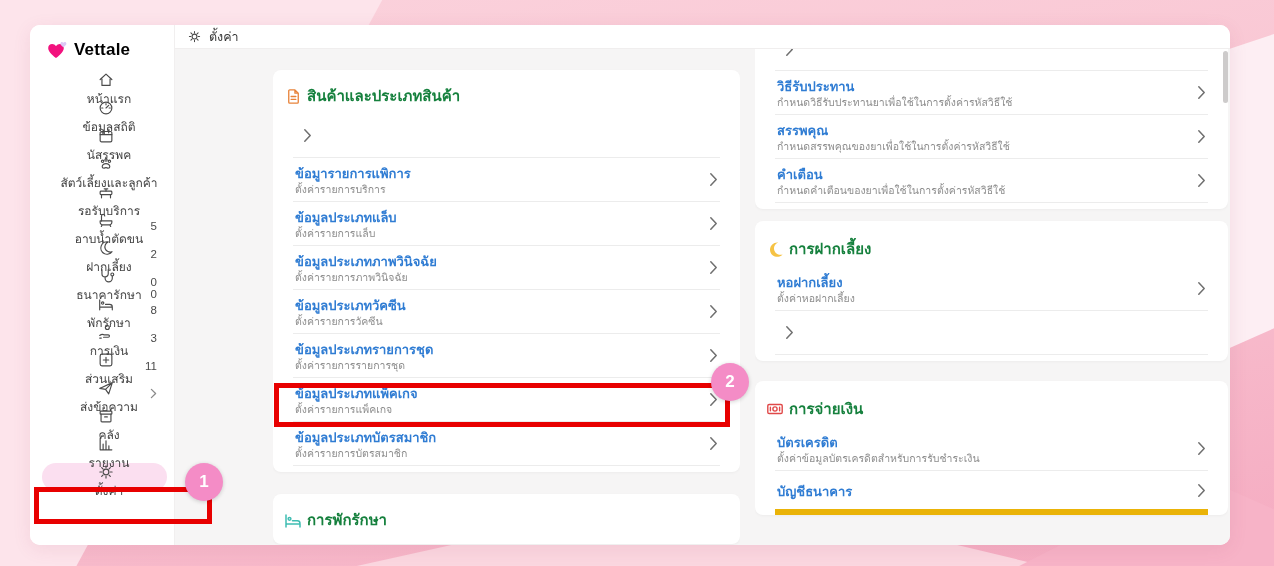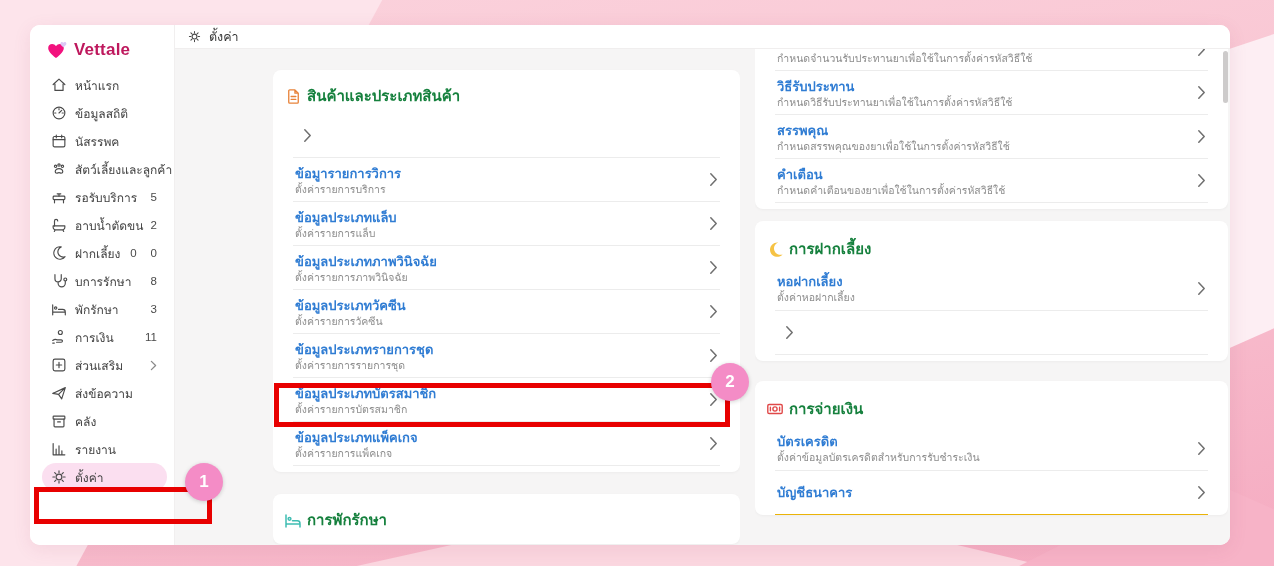--- a/index.html
+++ b/index.html
@@ -19,51 +19,51 @@
   .poly4{ background:#f7b3c7; clip-path:polygon(80% 100%,94% 84%,100% 90%,100% 100%); }
 
   
   .app{ position:absolute; left:30px; top:25px; width:1200px; height:520px;
     background:#fff; border-radius:10px; overflow:hidden; display:flex;
     box-shadow:0 4px 18px rgba(160,60,95,.10); }
 
   
   .sidebar{ width:145px; flex:0 0 145px; background:#fff; border-right:1px solid #f1efef; padding-top:10px; }
   .logo{ display:flex; align-items:center; gap:4px; padding:4px 0 10px 16px; }
-  .logo-text{ font-size:17px; font-weight:600; color:#be185d; letter-spacing:.2px; }
+  .logo-text{ font-size:17px; font-weight:600; color:#000000; letter-spacing:.2px; }
   .side-item{ display:flex; align-items:center; height:28px; margin:0 7px 0 12px;
-    padding:0 6px 0 8px; border-radius:16px; cursor:pointer; }
+    padding:0 6px 0 8px; border-radius:16px; cursor:pointer;flex-direction:column; }
   .side-item.active{ background:var(--sel-pink); }
   .sicon{ width:18px; height:18px; display:inline-flex; align-items:center; justify-content:center; flex:0 0 18px; }
   .slabel{ font-size:12px; color:#3f3f3f; margin-left:7px; white-space:nowrap; }
   .scount{ margin-left:auto; font-size:11.5px; color:#4a4a4a; padding-right:4px; }
   .schev{ margin-left:auto; display:inline-flex; padding-right:4px; }
 
   
   .pane{ flex:1; display:flex; flex-direction:column; min-width:0; }
   .topbar{ height:24px; background:#fff; display:flex; align-items:center; gap:6px;
     padding-left:10px; border-bottom:1px solid #f0eeee; flex:0 0 24px; }
   .topbar-title{ font-size:12.5px; color:#333; }
   .content{ flex:1; background:#f6f5f5; position:relative; overflow:hidden; }
   .col{ position:absolute; top:0; bottom:-60px; overflow:hidden; }
   .col-left{ left:98px; width:467px; padding-top:21px; }
   .col-right{ left:580px; width:473px; }
 
   .card{ background:#fff; border-radius:8px; box-shadow:0 1px 3px rgba(0,0,0,.04); overflow:hidden; }
   .card + .card{ margin-top:22px; }
-  .col-right .card + .card{ margin-top:12px;font-family:Liberation Mono, monospace; }
+  .col-right .card + .card{ margin-top:12px; }
   .col-right .card.gap-lg{ margin-top:20px; }
   .card.cut-top{ border-radius:0 0 8px 8px; }
   .card-head{ display:flex; align-items:center; gap:4px; padding:14px 20px 6px 10px; height:44px; }
   .col-right .card-head{ padding-top:16px; height:46px; }
   .cicon{ width:20px; height:20px; display:inline-flex; align-items:center; justify-content:center; }
   .ctitle{ font-size:15px; font-weight:700; color:#15803d; }
   .row{ display:flex; align-items:center; height:44px; margin:0 20px; padding:0 2px;
     border-bottom:1px solid #ececec; cursor:pointer; }
-  .row:last-child{ border-bottom:1px solid #eab308; }
+  .row:last-child{ border-bottom:6px solid #eab308; }
   .rtext{ flex:1; min-width:0; padding-top:2px; }
   .rtitle{ font-size:13px; font-weight:600; color:var(--link-blue); line-height:17px; }
   .rsub{ font-size:10.5px; color:#8d8d8d; line-height:14px; }
   .chev{ display:inline-flex; margin-left:8px; }
   .row.cut{ height:22px; overflow:hidden; align-items:flex-start; }
   .row.cut .rtext{ padding-top:2px; }
   .row.cut .chev{ margin-top:-7px; }
   .card .pad-b{ height:6px; }
 
   
@@ -170,21 +170,21 @@
           <span class="scount">0</span>
           <span class="scount">0</span>
         </div>
         <div class="side-item">
           <span class="sicon">
             <svg width="18" height="18" viewBox="0 0 20 20" fill="none" stroke="#4b4b4b" stroke-width="1.3" stroke-linecap="round" stroke-linejoin="round">
               <path d="M5.5 3v4.5a3.5 3.5 0 0 0 7 0V3M9 11v1.5a4 4 0 0 0 8 0v-2"></path>
               <circle cx="17" cy="8.3" r="1.6"></circle>
             </svg>
           </span>
-          <span class="slabel">บการรักษา</span>
+          <span class="slabel">ธนาคารักษา</span>
           <span class="scount">8</span>
         </div>
         <div class="side-item">
           <span class="sicon">
             <svg width="18" height="18" viewBox="0 0 20 20" fill="none" stroke="#4b4b4b" stroke-width="1.3" stroke-linecap="round" stroke-linejoin="round">
               <path d="M3 5.5v11M3 13.5h14v3M9.5 10.5h4.5a3 3 0 0 1 3 3"></path>
               <circle cx="6.3" cy="9" r="1.3"></circle>
             </svg>
           </span>
           <span class="slabel">พักรักษา</span>
@@ -275,21 +275,21 @@
             </div>
             <div class="row">
       <span class="chev">
                 <svg width="9" height="15" viewBox="0 0 9 15">
                   <path d="M1.8 1.8 7.2 7.5 1.8 13.2" fill="none" stroke="#6f6f6f" stroke-width="1.5" stroke-linecap="round" stroke-linejoin="round"></path>
                 </svg>
               </span>
     </div>
             <div class="row">
       <div class="rtext">
-        <div class="rtitle">ข้อมูารายการวิการ</div>
+        <div class="rtitle">ข้อมูารายการแพิการ</div>
         <div class="rsub">ตั้งค่ารายการบริการ</div>
       </div>
       <span class="chev">
                 <svg width="9" height="15" viewBox="0 0 9 15">
                   <path d="M1.8 1.8 7.2 7.5 1.8 13.2" fill="none" stroke="#6f6f6f" stroke-width="1.5" stroke-linecap="round" stroke-linejoin="round"></path>
                 </svg>
               </span>
     </div>
             <div class="row">
       <div class="rtext">
@@ -330,33 +330,33 @@
         <div class="rsub">ตั้งค่ารายการรายการชุด</div>
       </div>
       <span class="chev">
                 <svg width="9" height="15" viewBox="0 0 9 15">
                   <path d="M1.8 1.8 7.2 7.5 1.8 13.2" fill="none" stroke="#6f6f6f" stroke-width="1.5" stroke-linecap="round" stroke-linejoin="round"></path>
                 </svg>
               </span>
     </div>
             <div class="row">
       <div class="rtext">
+        <div class="rtitle">ข้อมูลประเภทแพ็คเกจ</div>
+        <div class="rsub">ตั้งค่ารายการแพ็คเกจ</div>
+      </div>
+      <span class="chev">
+                <svg width="9" height="15" viewBox="0 0 9 15">
+                  <path d="M1.8 1.8 7.2 7.5 1.8 13.2" fill="none" stroke="#6f6f6f" stroke-width="1.5" stroke-linecap="round" stroke-linejoin="round"></path>
+                </svg>
+              </span>
+    </div>
+            <div class="row">
+      <div class="rtext">
         <div class="rtitle">ข้อมูลประเภทบัตรสมาชิก</div>
         <div class="rsub">ตั้งค่ารายการบัตรสมาชิก</div>
-      </div>
-      <span class="chev">
-                <svg width="9" height="15" viewBox="0 0 9 15">
-                  <path d="M1.8 1.8 7.2 7.5 1.8 13.2" fill="none" stroke="#6f6f6f" stroke-width="1.5" stroke-linecap="round" stroke-linejoin="round"></path>
-                </svg>
-              </span>
-    </div>
-            <div class="row">
-      <div class="rtext">
-        <div class="rtitle">ข้อมูลประเภทแพ็คเกจ</div>
-        <div class="rsub">ตั้งค่ารายการแพ็คเกจ</div>
       </div>
       <span class="chev">
                 <svg width="9" height="15" viewBox="0 0 9 15">
                   <path d="M1.8 1.8 7.2 7.5 1.8 13.2" fill="none" stroke="#6f6f6f" stroke-width="1.5" stroke-linecap="round" stroke-linejoin="round"></path>
                 </svg>
               </span>
     </div>
             <div class="pad-b"></div>
           </section>
           <section class="card">
@@ -368,24 +368,20 @@
                 </svg>
               </span>
               <span class="ctitle">การพักรักษา</span>
             </div>
             <div class="pad-b"></div>
           </section>
         </div>
       <div class="col col-right">
           <section class="card cut-top">
             <div class="row cut">
-      <div class="rtext">
-
-        <div class="rsub">กำหนดจำนวนรับประทานยาเพื่อใช้ในการตั้งค่ารหัสวิธีใช้</div>
-      </div>
       <span class="chev">
                 <svg width="9" height="15" viewBox="0 0 9 15">
                   <path d="M1.8 1.8 7.2 7.5 1.8 13.2" fill="none" stroke="#6f6f6f" stroke-width="1.5" stroke-linecap="round" stroke-linejoin="round"></path>
                 </svg>
               </span>
     </div>
             <div class="row">
       <div class="rtext">
         <div class="rtitle">วิธีรับประทาน</div>
         <div class="rsub">กำหนดวิธีรับประทานยาเพื่อใช้ในการตั้งค่ารหัสวิธีใช้</div>

